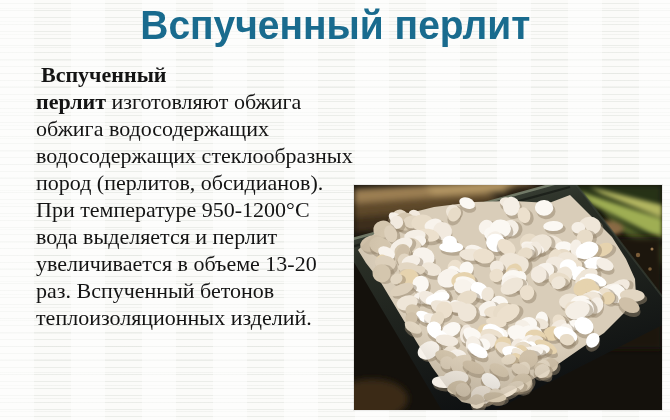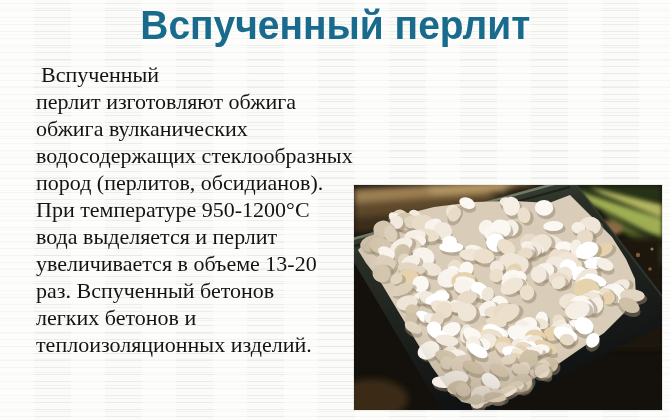--- a/index.html
+++ b/index.html
@@ -18,57 +18,56 @@
     font-family:"Liberation Sans", sans-serif;
     font-weight:700;font-size:41px;line-height:46px;
     transform:scaleX(.95);transform-origin:50% 0;
   }
   .body-text{
     position:absolute;left:36px;top:61px;width:334px;
     font-size:22px;line-height:27px;color:#141414;
   }
   .body-text .line{white-space:nowrap;}
   .body-text .line:first-child{padding-left:5px;}
-  .body-text b{font-weight:400;}
+  .body-text b{font-weight:700;}
   .photo{
     position:absolute;left:354px;top:185px;width:308px;height:225px;
     overflow:hidden;outline:1px solid rgba(0,0,0,.07);
   }
   .photo svg{display:block;}
 </style>
 </head>
 <body>
 
 <div class="slide" style="background-color: rgb(251, 251, 249);">
 
   <div class="title-wrap">
     <span class="title-text" style="color: rgb(25, 107, 142);">Вспученный перлит</span>
   </div>
 
   <div class="body-text">
     <div class="line"><b class="b">Вспученный</b><span class="t"></span></div>
 
     <div class="line"><b class="b">перлит </b><span class="t">изготовляют обжига</span></div>
 
-    <div class="line"><b class="b"></b><span class="t">обжига вулканических</span></div>
+    <div class="line"><b class="b"></b><span class="t">обжига водосодержащих</span></div>
 
     <div class="line"><b class="b"></b><span class="t">водосодержащих стеклообразных</span></div>
 
     <div class="line"><b class="b"></b><span class="t">пород (перлитов, обсидианов).</span></div>
 
     <div class="line"><b class="b"></b><span class="t">При температуре 950-1200°С</span></div>
 
     <div class="line"><b class="b"></b><span class="t">вода выделяется и перлит</span></div>
 
     <div class="line"><b class="b"></b><span class="t">увеличивается в объеме 13-20</span></div>
 
     <div class="line"><b class="b"></b><span class="t">раз. Вспученный бетонов</span></div>
 
 
-    <div class="line"><b class="b"></b><span class="t">легких бетонов и</span></div>
 
     <div class="line"><b class="b"></b><span class="t">теплоизоляционных изделий.</span></div>
   </div>
 
   <div class="photo" role="img" aria-label="Белые гранулы вспученного перлита в тёмном пластиковом лотке">
     <svg width="308" height="225" viewBox="0 0 308 225">
       <defs>
         <filter id="b2" x="-30%" y="-30%" width="160%" height="160%">
             <feGaussianBlur stdDeviation="2"></feGaussianBlur>
           </filter>

